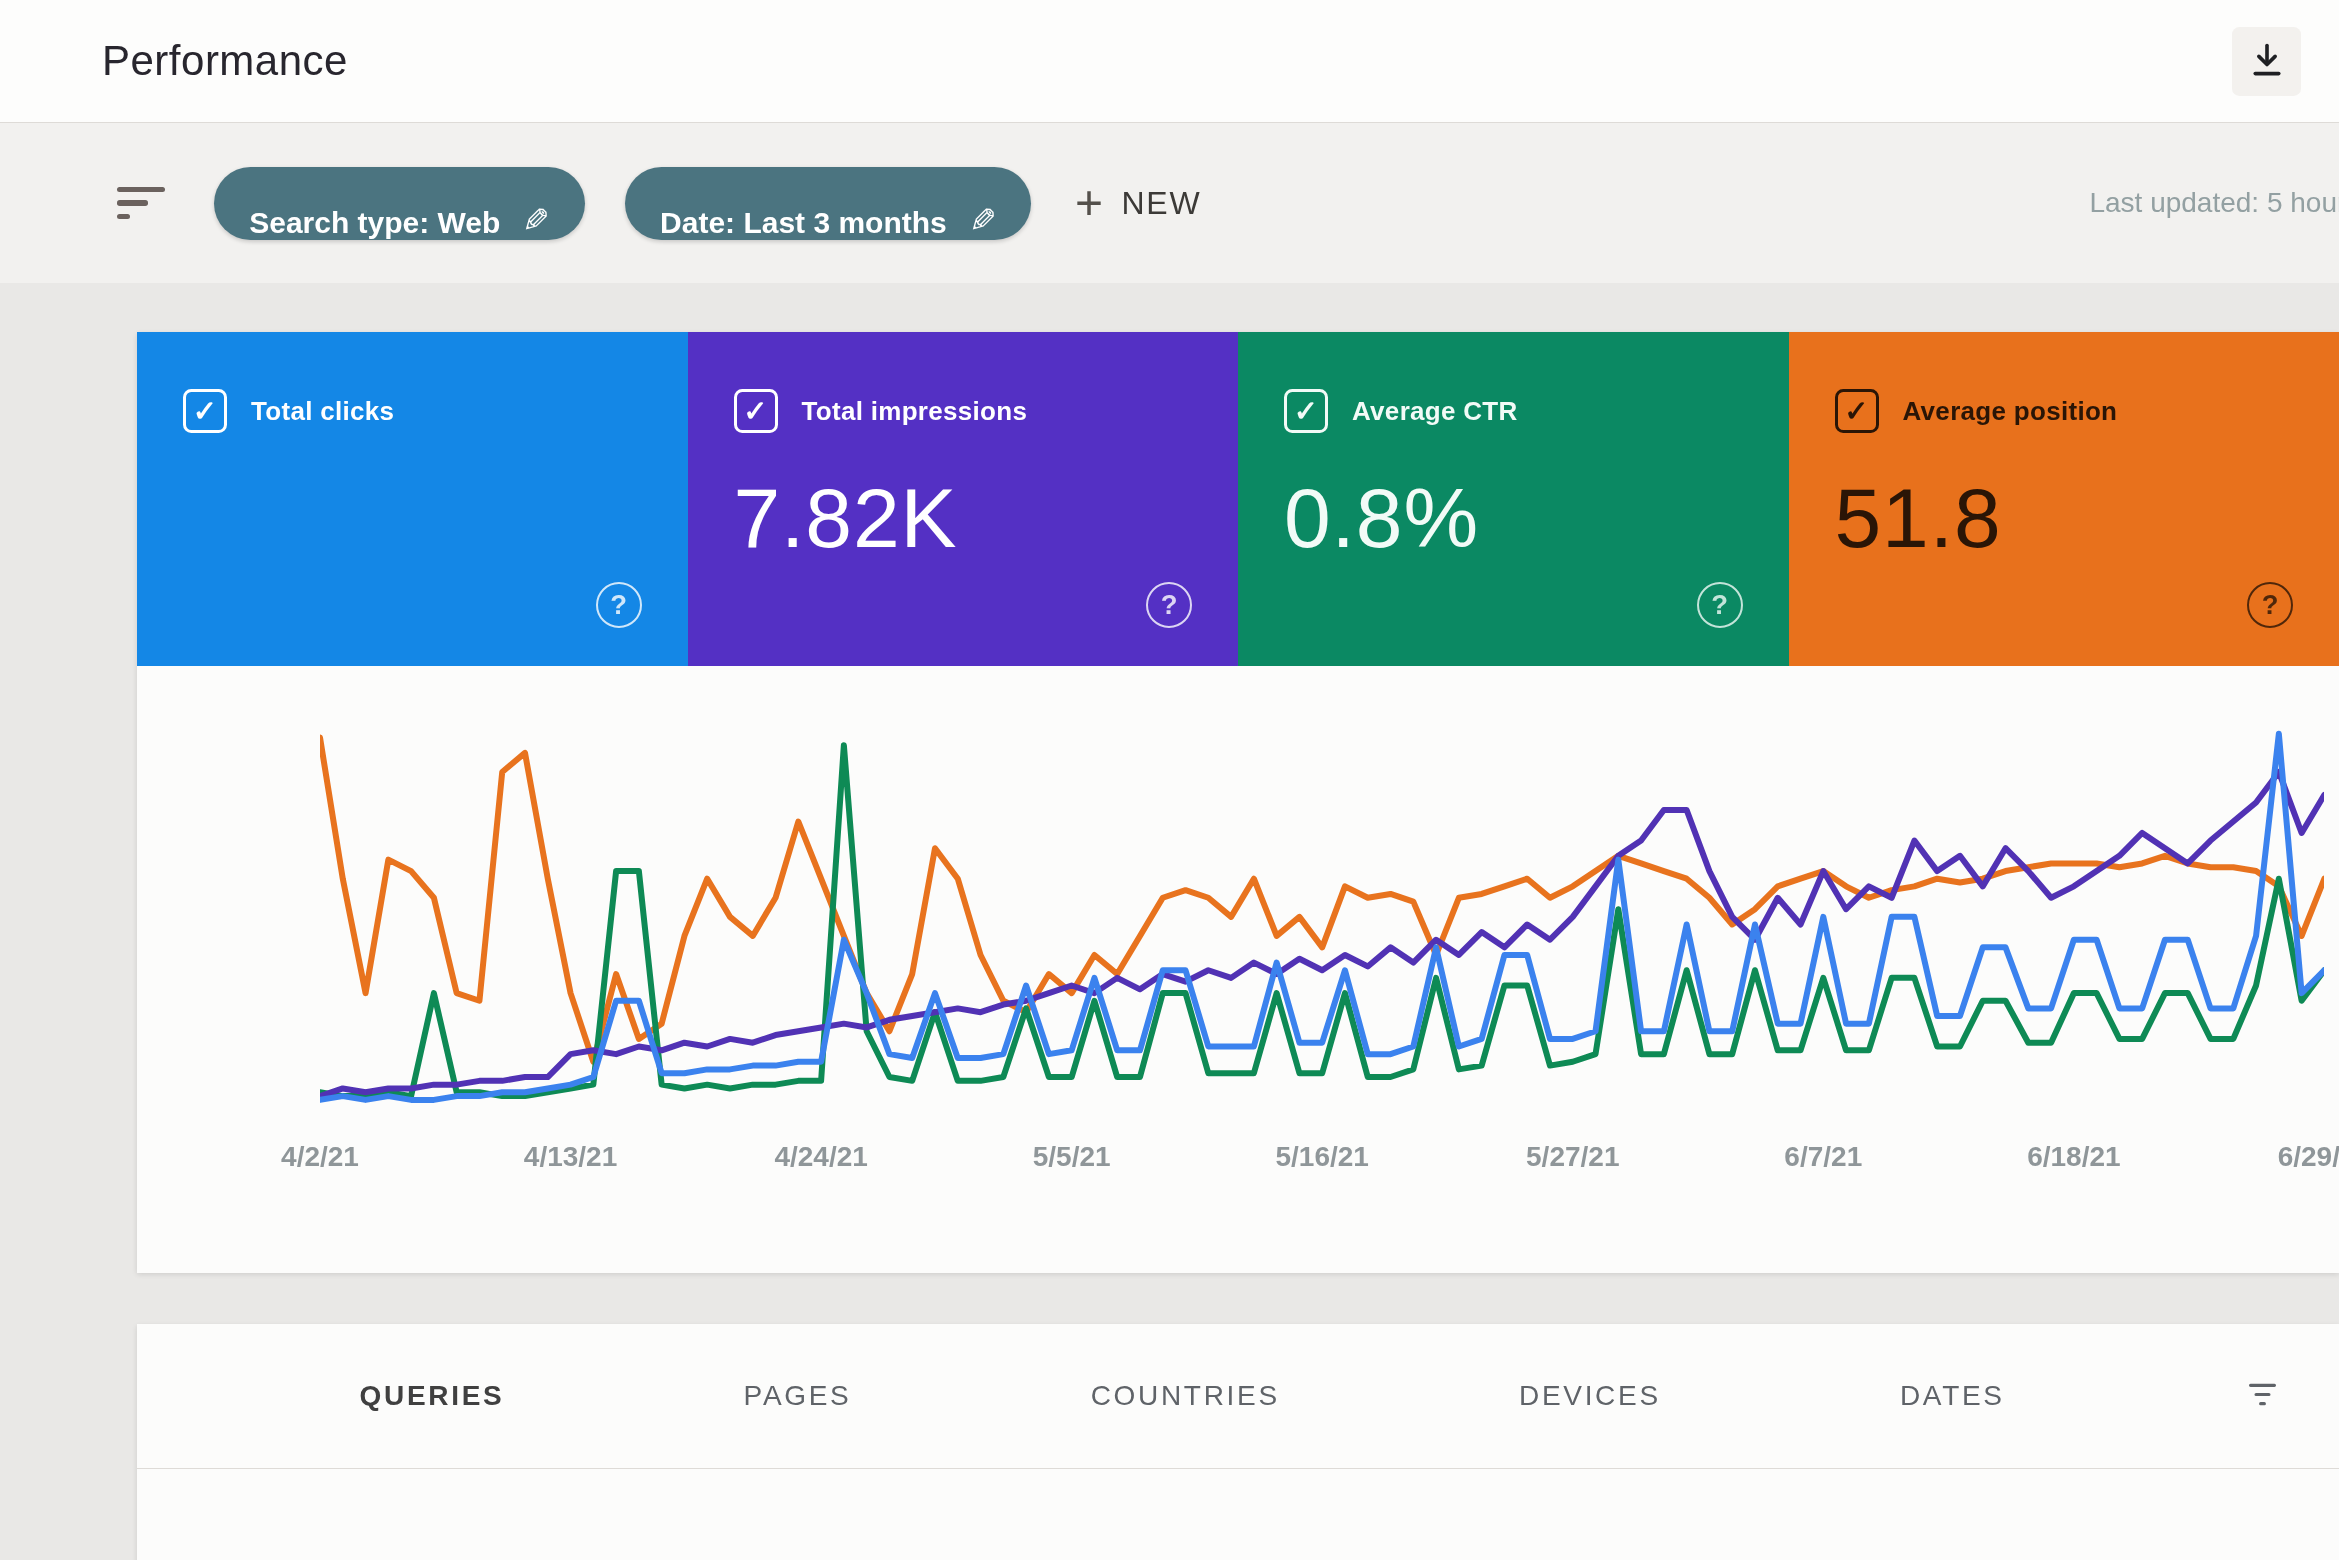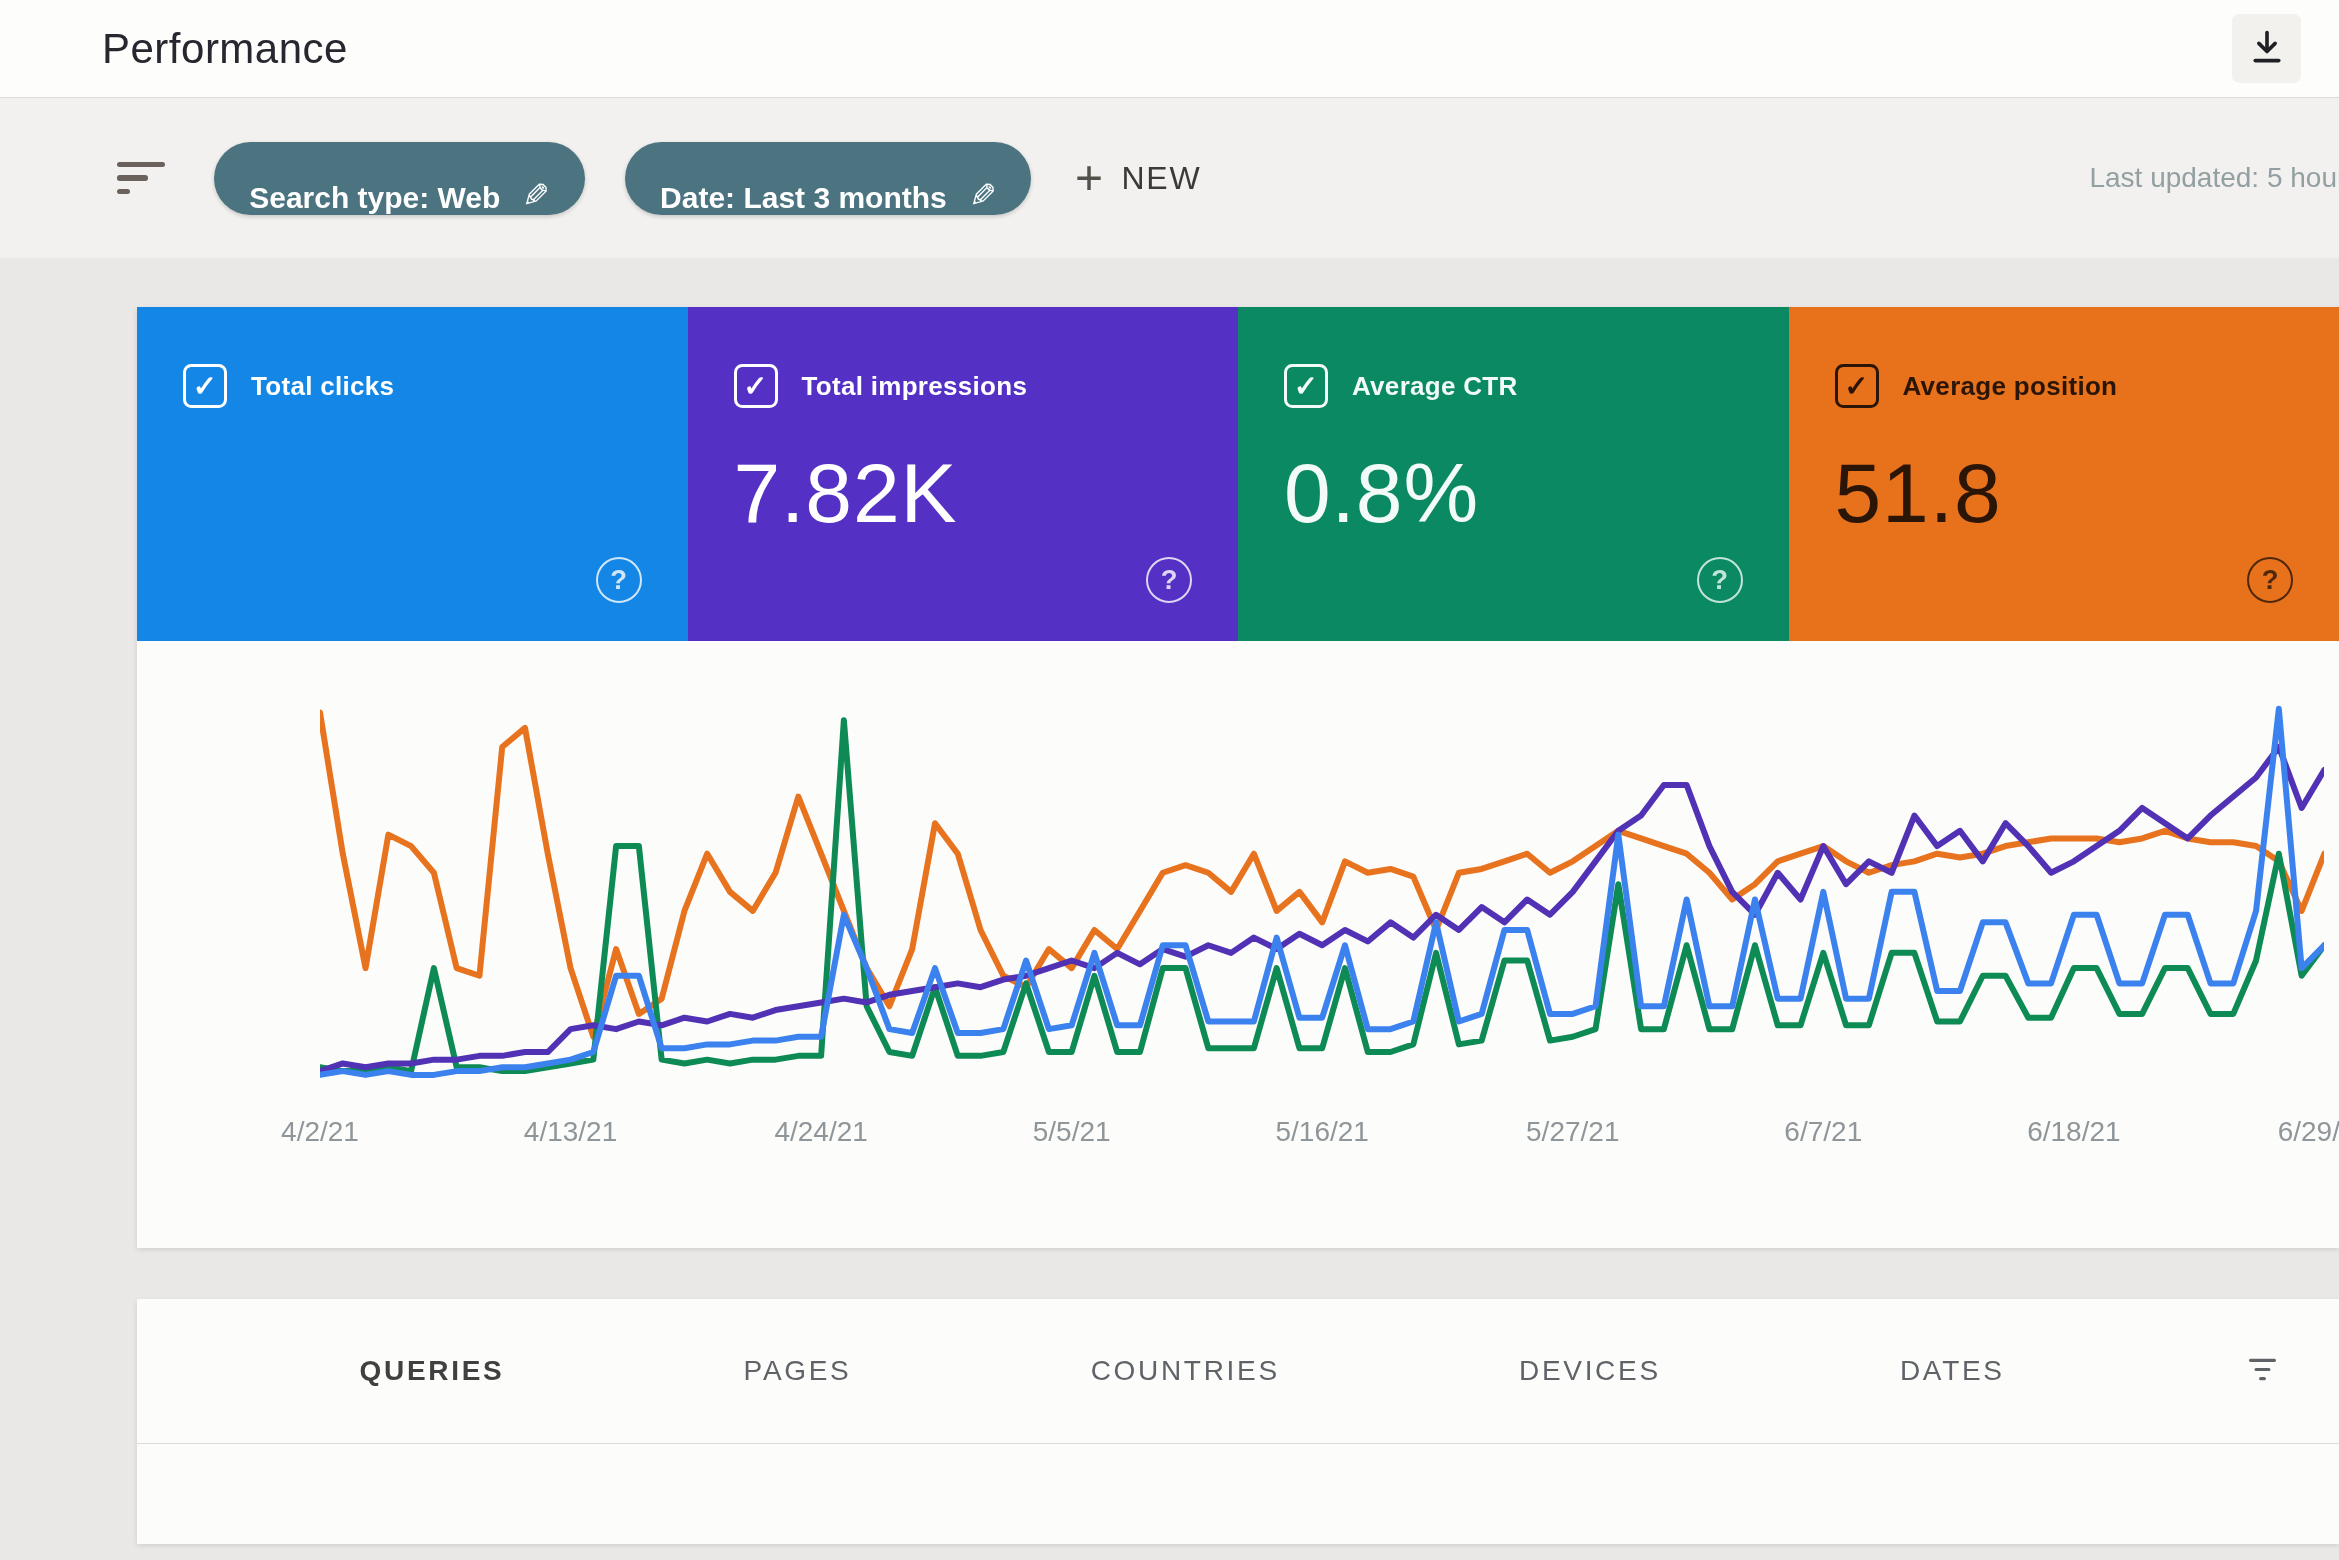--- a/index.html
+++ b/index.html
@@ -4,21 +4,21 @@
 <style>
   html,body{margin:0;padding:0;}
   body{
     width:2339px;height:1561px;overflow:hidden;position:relative;
     font-family:"Liberation Sans",sans-serif;
     background:var(--page-bg,#e9e8e6);
     -webkit-font-smoothing:antialiased;
   }
   
   .header{
-    height:98px;background:var(--header-bg,#fdfdfc);
+    height:123px;background:var(--header-bg,#fdfdfc);
     border-bottom:1.8px solid var(--divider,#dedbd7);
     display:flex;align-items:center;padding:0 38px 0 102px;box-sizing:border-box;
   }
   .page-title{font-size:42px;color:#28262e;letter-spacing:0.5px;}
   .download-btn{
     margin-left:auto;width:69px;height:69px;border-radius:7.3px;background:#f3f1ee;
     display:flex;align-items:center;justify-content:center;cursor:pointer;
   }
   
   .filter-bar{
@@ -55,21 +55,21 @@
     font-size:29px;font-weight:700;flex:none;cursor:pointer;
   }
   .metric-label{font-size:26px;font-weight:700;letter-spacing:0.3px;}
   .metric-value{font-size:84px;margin-top:37px;letter-spacing:0.9px;}
   .help-icon{
     position:absolute;right:46px;bottom:38px;width:42px;height:42px;border-radius:50%;
     border:2.7px solid currentColor;opacity:.8;display:flex;align-items:center;justify-content:center;
     font-size:27.4px;font-weight:700;cursor:pointer;
   }
   
-  .chart-wrap{position:relative;flex:1;}
+  .chart-wrap{position:relative;flex:1;font-weight:bold;}
   .plot{position:absolute;left:183px;right:14.6px;top:44px;height:404px;}
   .plot svg{width:100%;height:100%;display:block;}
   .x-labels{position:absolute;left:183px;right:14.6px;top:475px;height:55px;}
   .x-label{
     position:absolute;transform:translateX(-50%);font-size:28px;
     color:var(--text-muted2,#8f9699);white-space:nowrap;
   }
   
   .tabs-card{margin-top:51px;min-height:245px;}
   .tabs-row{

